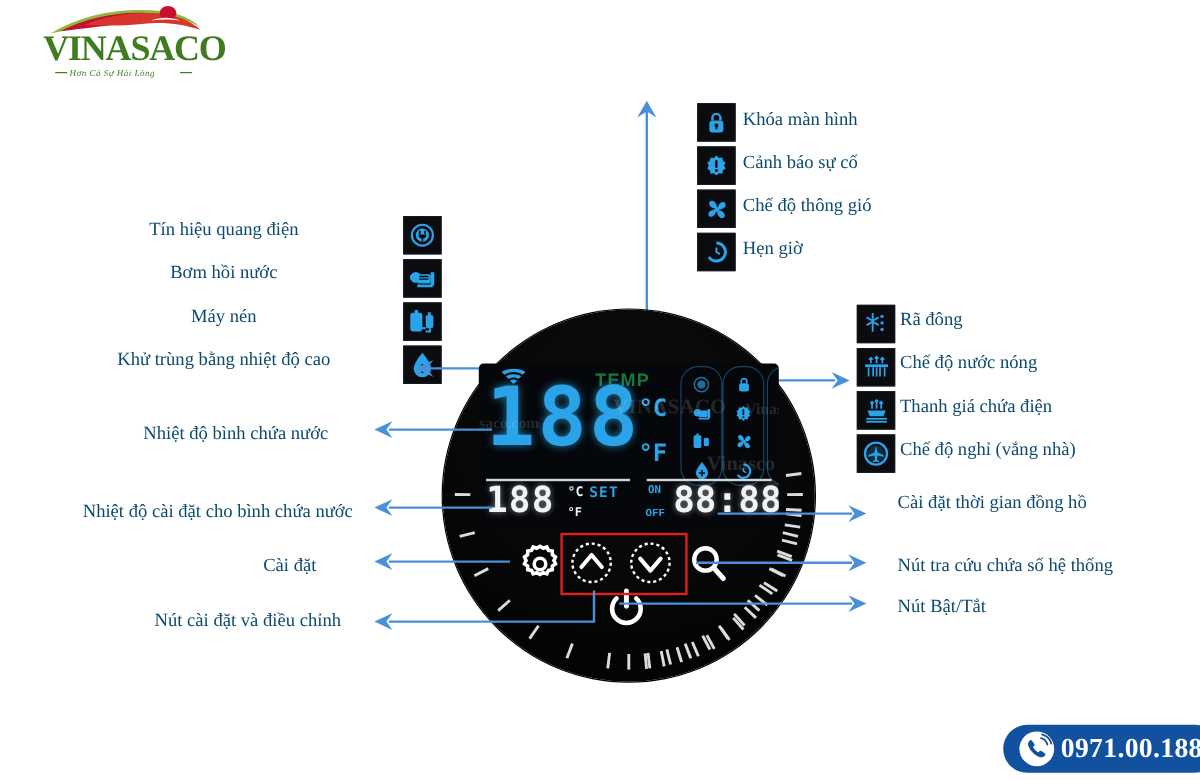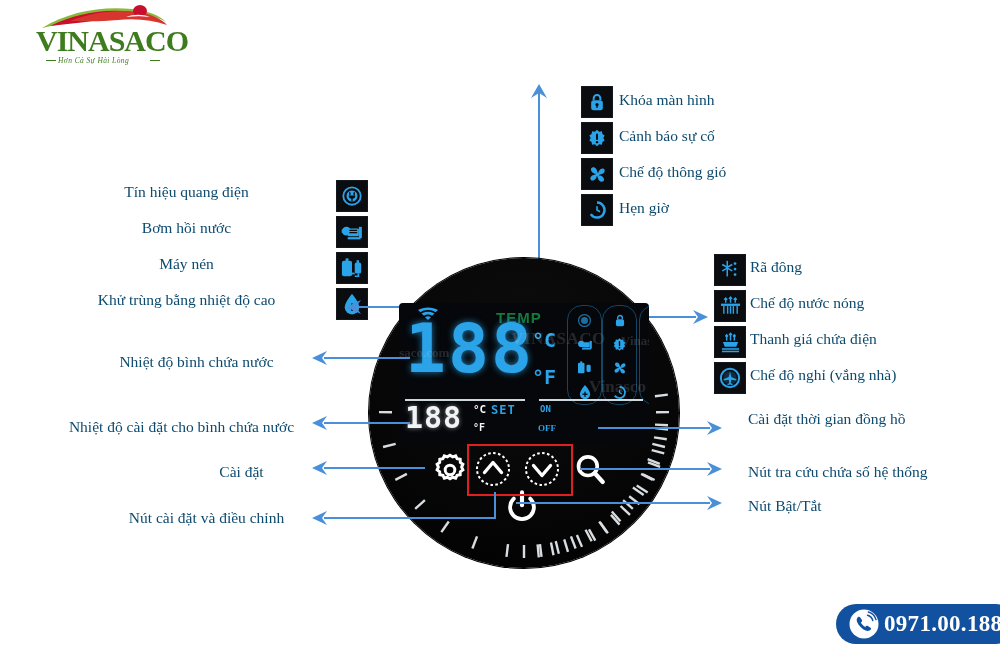--- a/index.html
+++ b/index.html
@@ -57,21 +57,21 @@
            letter-spacing:1px;text-shadow:0 0 5px rgba(255,255,255,.5);}
   #setC{position:absolute;left:74px;top:100px;font-size:11px;color:#f1f4f6;font-weight:bold;
         font-family:"DejaVu Sans Mono",monospace;}
   #setWord{position:absolute;left:92px;top:100px;font-size:12px;color:#2aa3e8;font-weight:bold;
         font-family:"DejaVu Sans Mono",monospace;letter-spacing:1px;}
   #setF{position:absolute;left:74px;top:119px;font-size:10px;color:#f1f4f6;font-weight:bold;
         font-family:"DejaVu Sans Mono",monospace;}
   #onLbl{position:absolute;left:141px;top:101px;font-size:9px;color:#2aa3e8;font-weight:bold;
         font-family:"DejaVu Sans Mono",monospace;}
   #offLbl{position:absolute;left:139px;top:120px;font-size:9px;color:#2aa3e8;font-weight:bold;
-        font-family:Liberation Serif, serif;}
+        font-family:Liberation Mono, monospace;}
   #clock{position:absolute;left:162px;top:99px;font-size:30px;line-height:32px;color:#f1f4f6;
          letter-spacing:0px;text-shadow:0 0 5px rgba(255,255,255,.5);}
 
   
   .btn{position:absolute;color:#fff;}
   #btnGear{left:409px;top:453px;width:34px;height:34px;}
   #btnUp{left:450px;top:450px;width:38px;height:38px;}
   #btnDown{left:499px;top:450px;width:38px;height:38px;}
   #btnSearch{left:549px;top:452px;width:34px;height:34px;}
   #btnPower{left:481px;top:489px;width:34px;height:34px;}
@@ -438,20 +438,21 @@
     </div>
 
     <div id="lowline-l"></div>
     <div id="lowline-r"></div>
     <div id="setTemp" class="seg">188</div>
     <div id="setC">°C</div>
     <div id="setWord">SET</div>
     <div id="setF">°F</div>
     <div id="onLbl">ON</div>
     <div id="offLbl">OFF</div>
+    <div id="clock" class="seg">88:88</div>
   </div>
 </div>
 
 <div class="layer btn" id="btnGear">
   <svg width="34" height="34" viewBox="0 0 24 24">
     <path d="M12 1.6 l1.9 1.1 2.1-.7 1 2 2.2 .4 .1 2.2 1.8 1.3 -.9 2 .9 2 -1.8 1.3 -.1 2.2 -2.2 .4 -1 2 -2.1-.7 -1.9 1.1 -1.9-1.1 -2.1 .7 -1-2 -2.2-.4 -.1-2.2 -1.8-1.3 .9-2 -.9-2 1.8-1.3 .1-2.2 2.2-.4 1-2 2.1 .7z" fill="none" stroke="#ffffff" stroke-width="2.1"></path>
     <circle cx="12" cy="12" r="3.4" fill="none" stroke="#ffffff" stroke-width="2.1"></circle>
   </svg>
 </div>
 <div class="layer btn" id="btnUp">

